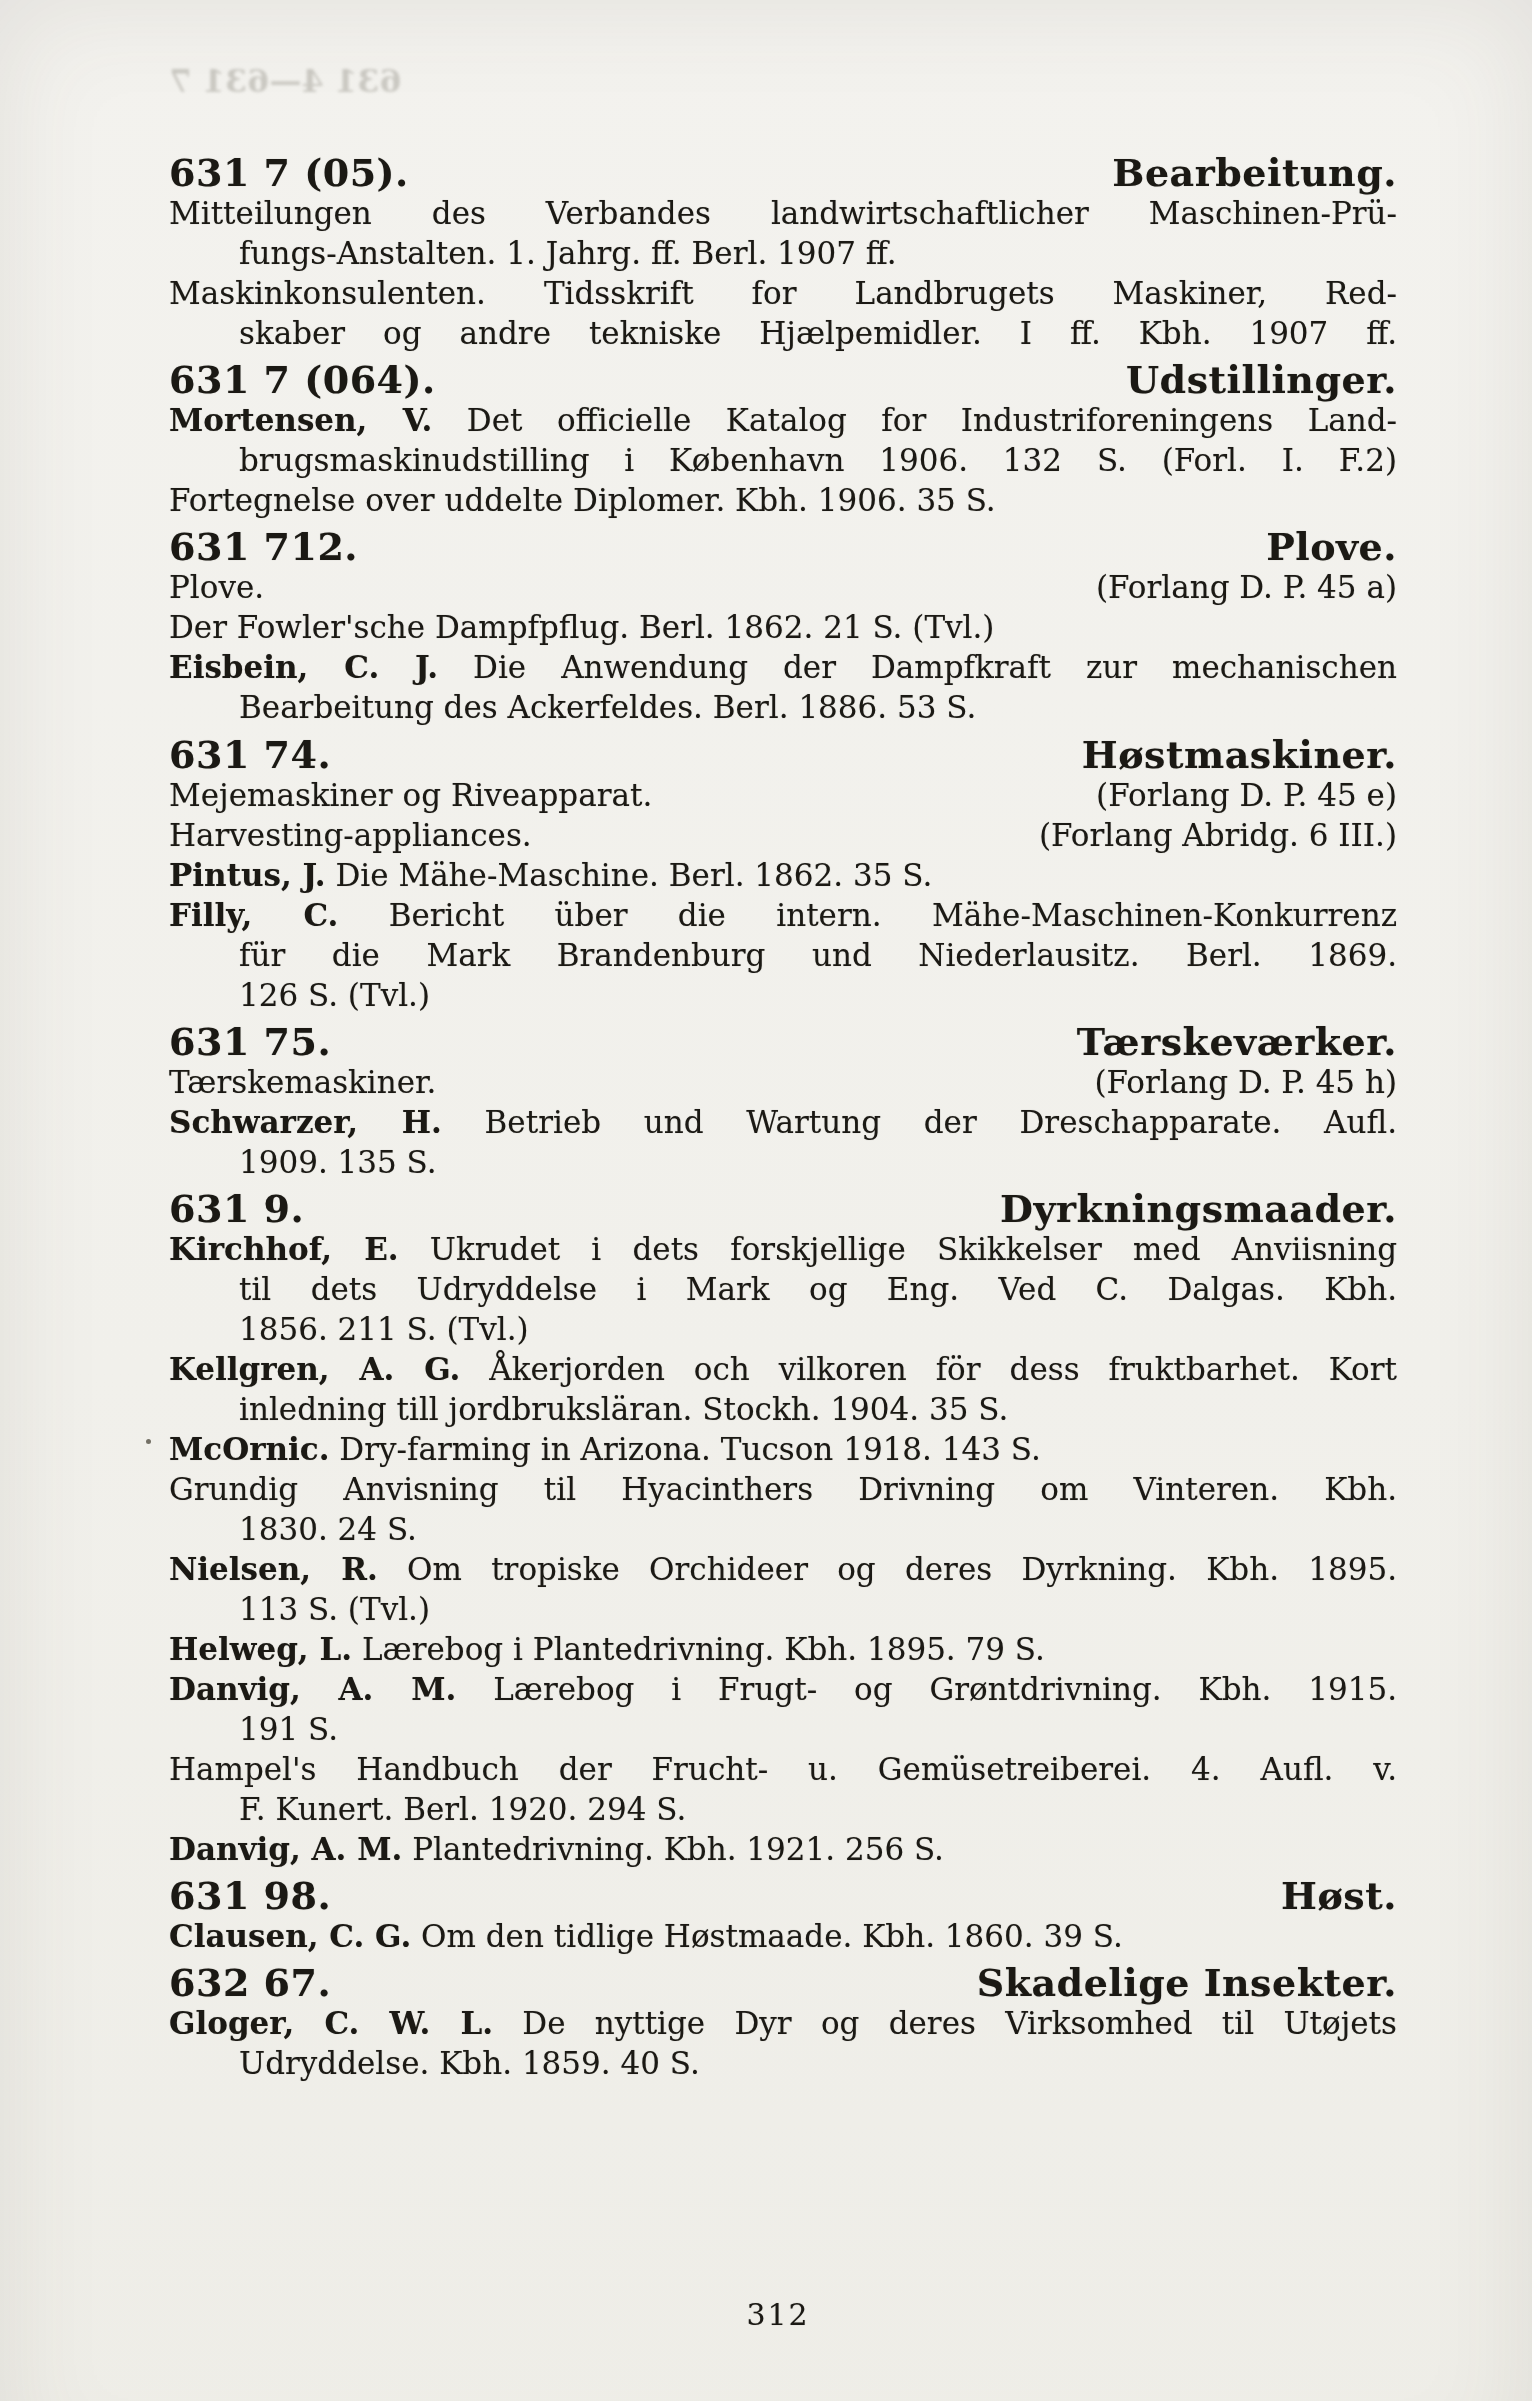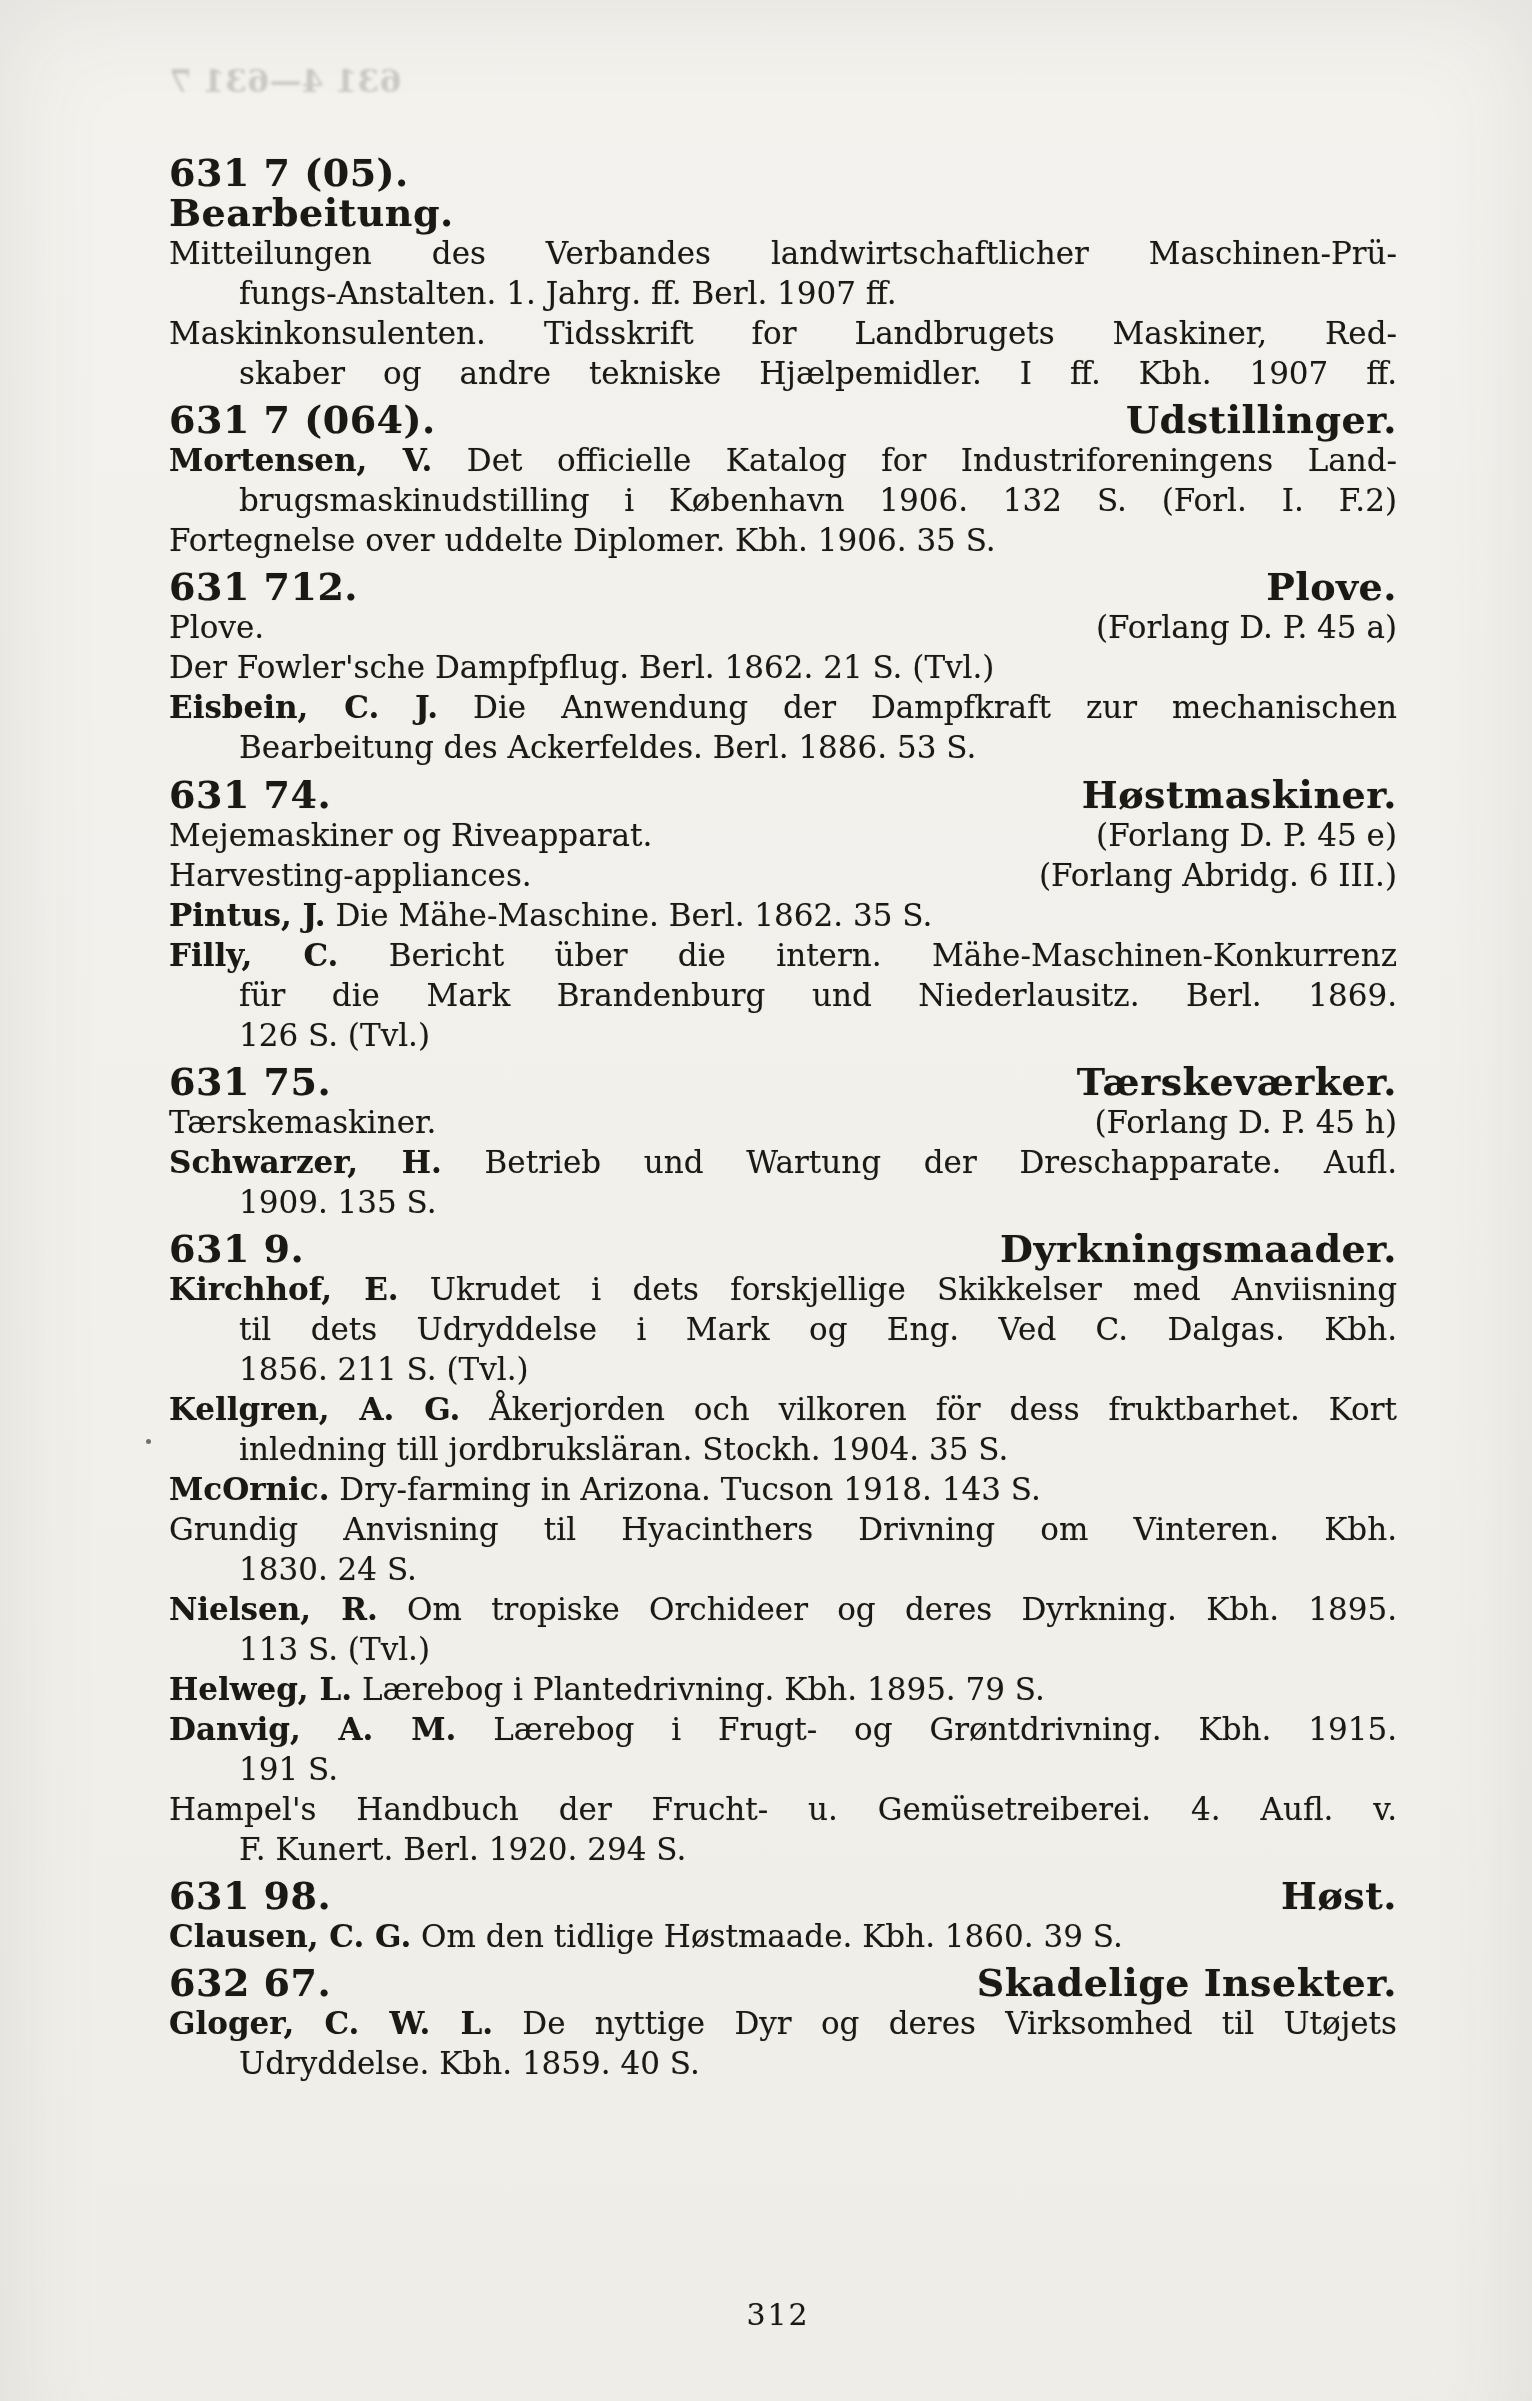--- a/index.html
+++ b/index.html
@@ -55,21 +55,21 @@
   }
   .line.heading {
     display: flex;
     justify-content: space-between;
     align-items: baseline;
     font-weight: bold;
     font-size: 38px;
     margin-top: 7.2px;
     letter-spacing: 0.5px;
   }
-  .line.heading.first { margin-top: 0; flex-direction: column; }
+  .line.heading.first { margin-top: 0; }
   .line.split {
     display: flex;
     justify-content: space-between;
     align-items: baseline;
   }
   .author { font-weight: bold; }
   .page-number {
     position: absolute;
     left: 164px;
     top: 2297px;
@@ -161,20 +161,21 @@
       <div class="line body"><span class="author">McOrnic.</span><span> Dry-farming in Arizona. Tucson 1918. 143 S.</span></div>
       <div class="line body justify"><span>Grundig Anvisning til Hyacinthers Drivning om Vinteren. Kbh.</span></div>
       <div class="line body indent"><span>1830. 24 S.</span></div>
       <div class="line body justify"><span class="author">Nielsen, R.</span><span> Om tropiske Orchideer og deres Dyrkning. Kbh. 1895.</span></div>
       <div class="line body indent"><span>113 S. (Tvl.)</span></div>
       <div class="line body"><span class="author">Helweg, L.</span><span> Lærebog i Plantedrivning. Kbh. 1895. 79 S.</span></div>
       <div class="line body justify"><span class="author">Danvig, A. M.</span><span> Lærebog i Frugt- og Grøntdrivning. Kbh. 1915.</span></div>
       <div class="line body indent"><span>191 S.</span></div>
       <div class="line body justify"><span>Hampel's Handbuch der Frucht- u. Gemüsetreiberei. 4. Aufl. v.</span></div>
       <div class="line body indent"><span>F. Kunert. Berl. 1920. 294 S.</span></div>
+      <div class="line body"><span class="author">Danvig, A. M.</span><span> Plantedrivning. Kbh. 1921. 256 S.</span></div>
       <div class="line heading">
         <span class="code">631 98.</span>
         <span class="topic">Høst.</span>
       </div>
       <div class="line body"><span class="author">Clausen, C. G.</span><span> Om den tidlige Høstmaade. Kbh. 1860. 39 S.</span></div>
       <div class="line heading">
         <span class="code">632 67.</span>
         <span class="topic">Skadelige Insekter.</span>
       </div>
       <div class="line body justify"><span class="author">Gloger, C. W. L.</span><span> De nyttige Dyr og deres Virksomhed til Utøjets</span></div>

